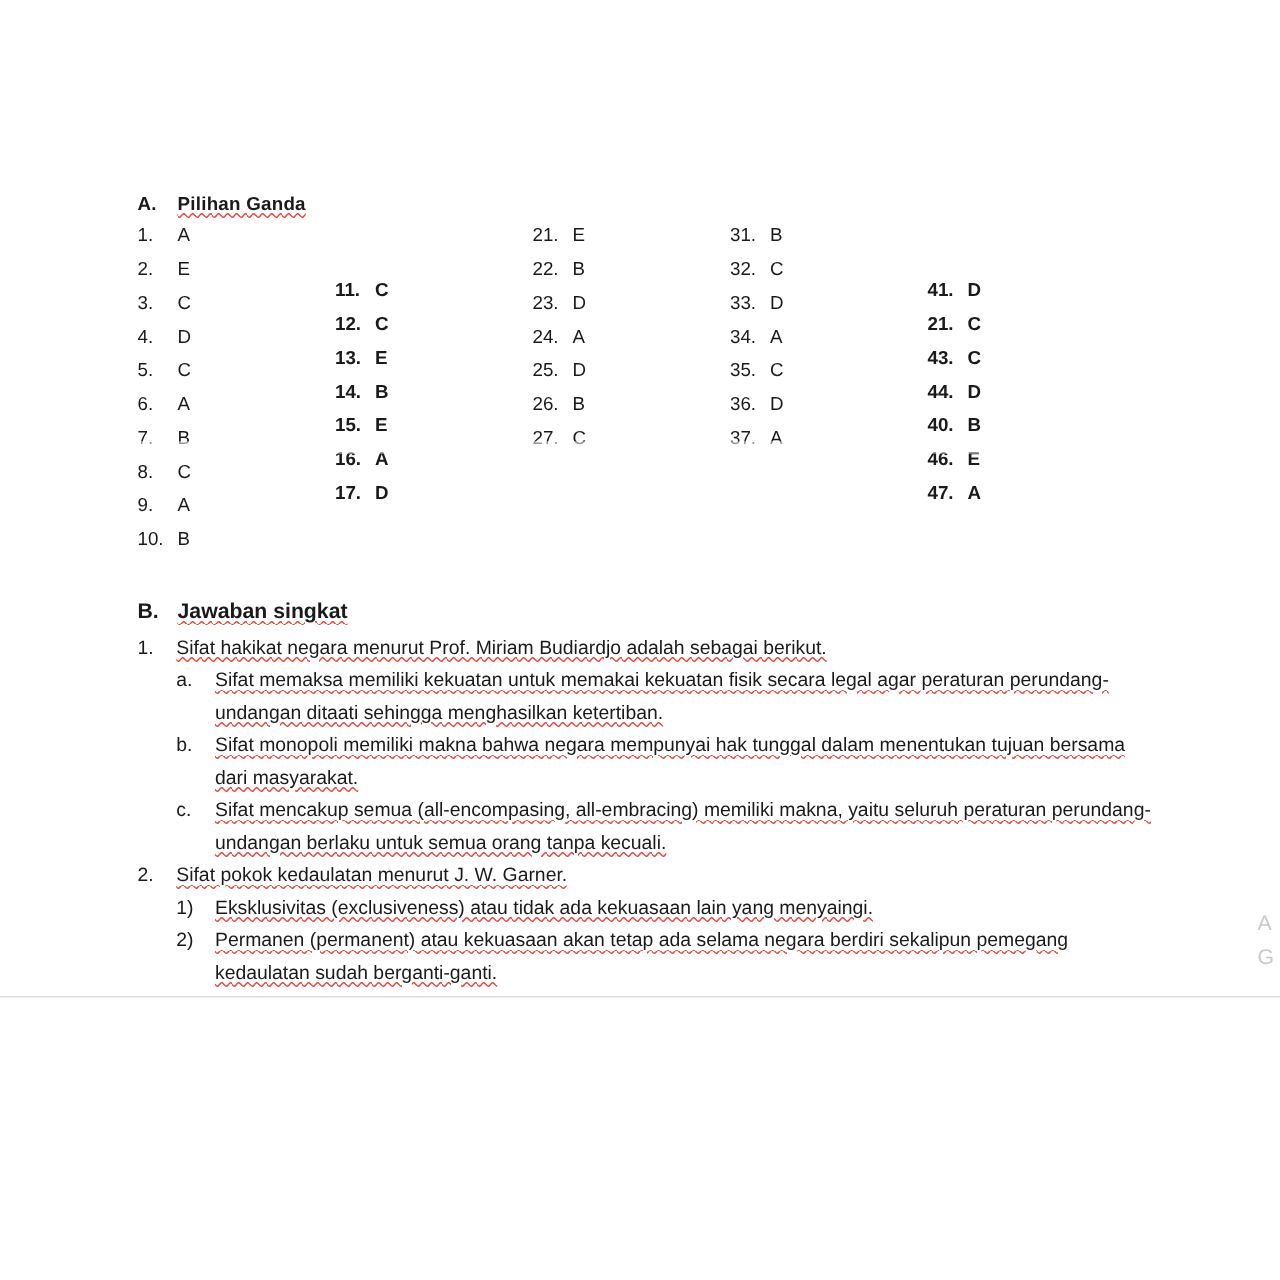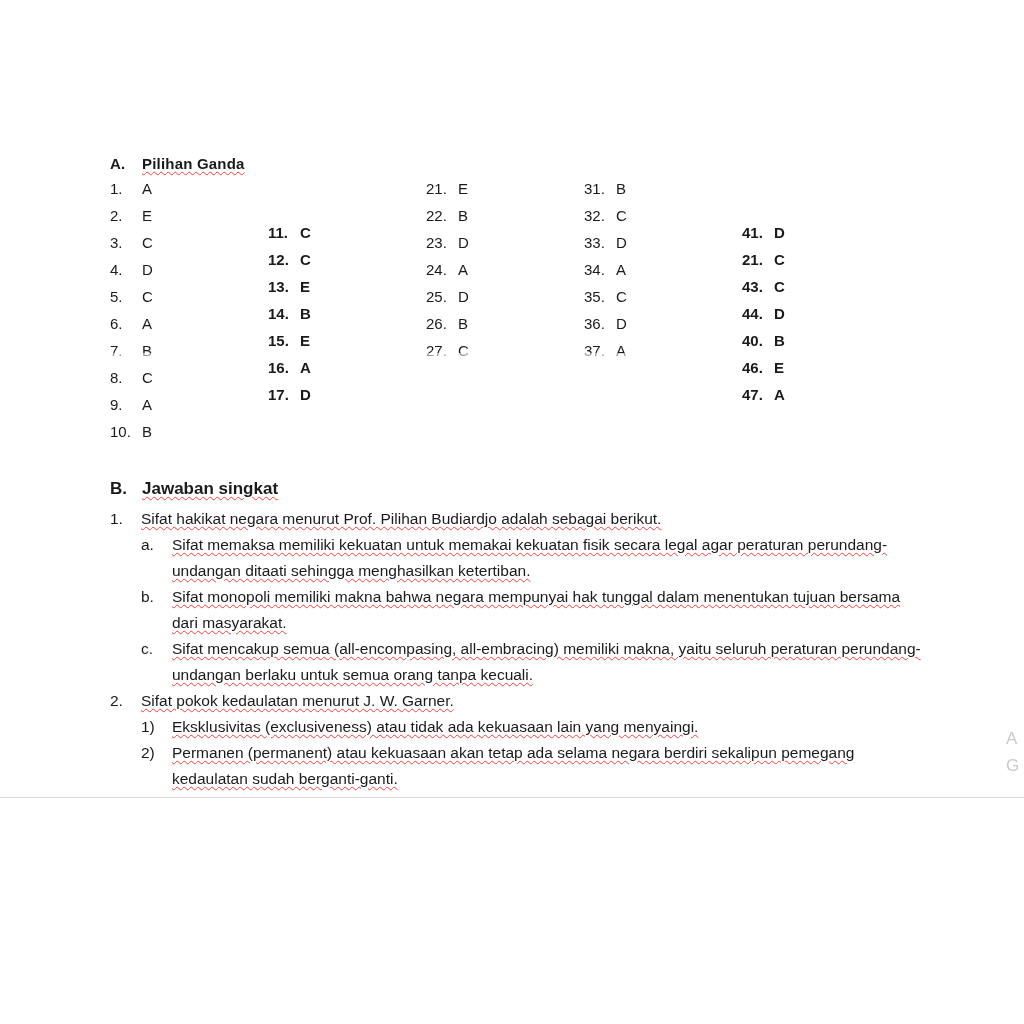--- a/index.html
+++ b/index.html
@@ -321,21 +321,21 @@
     <div class="clip-band"></div>
 
 
     <div class="sec-b-head">
       <span class="lbl">B.</span><span class="squiggle">Jawaban singkat</span>
     </div>
 
     <div class="body-text" id="sectionB">
         <div class="bt-row lvl1">
           <span class="bt-marker">1.</span>
-          <span class="bt-text squiggle">Sifat hakikat negara menurut Prof. Pilihan Budiardjo adalah sebagai berikut.</span>
+          <span class="bt-text squiggle">Sifat hakikat negara menurut Prof. Miriam Budiardjo adalah sebagai berikut.</span>
         </div>
         <div class="bt-row lvl2">
           <span class="bt-marker">a.</span>
           <span class="bt-text squiggle">Sifat memaksa memiliki kekuatan untuk memakai kekuatan fisik secara legal agar peraturan perundang-undangan ditaati sehingga menghasilkan ketertiban.</span>
         </div>
         <div class="bt-row lvl2">
           <span class="bt-marker">b.</span>
           <span class="bt-text squiggle">Sifat monopoli memiliki makna bahwa negara mempunyai hak tunggal dalam menentukan tujuan bersama dari masyarakat.</span>
         </div>
         <div class="bt-row lvl2">

